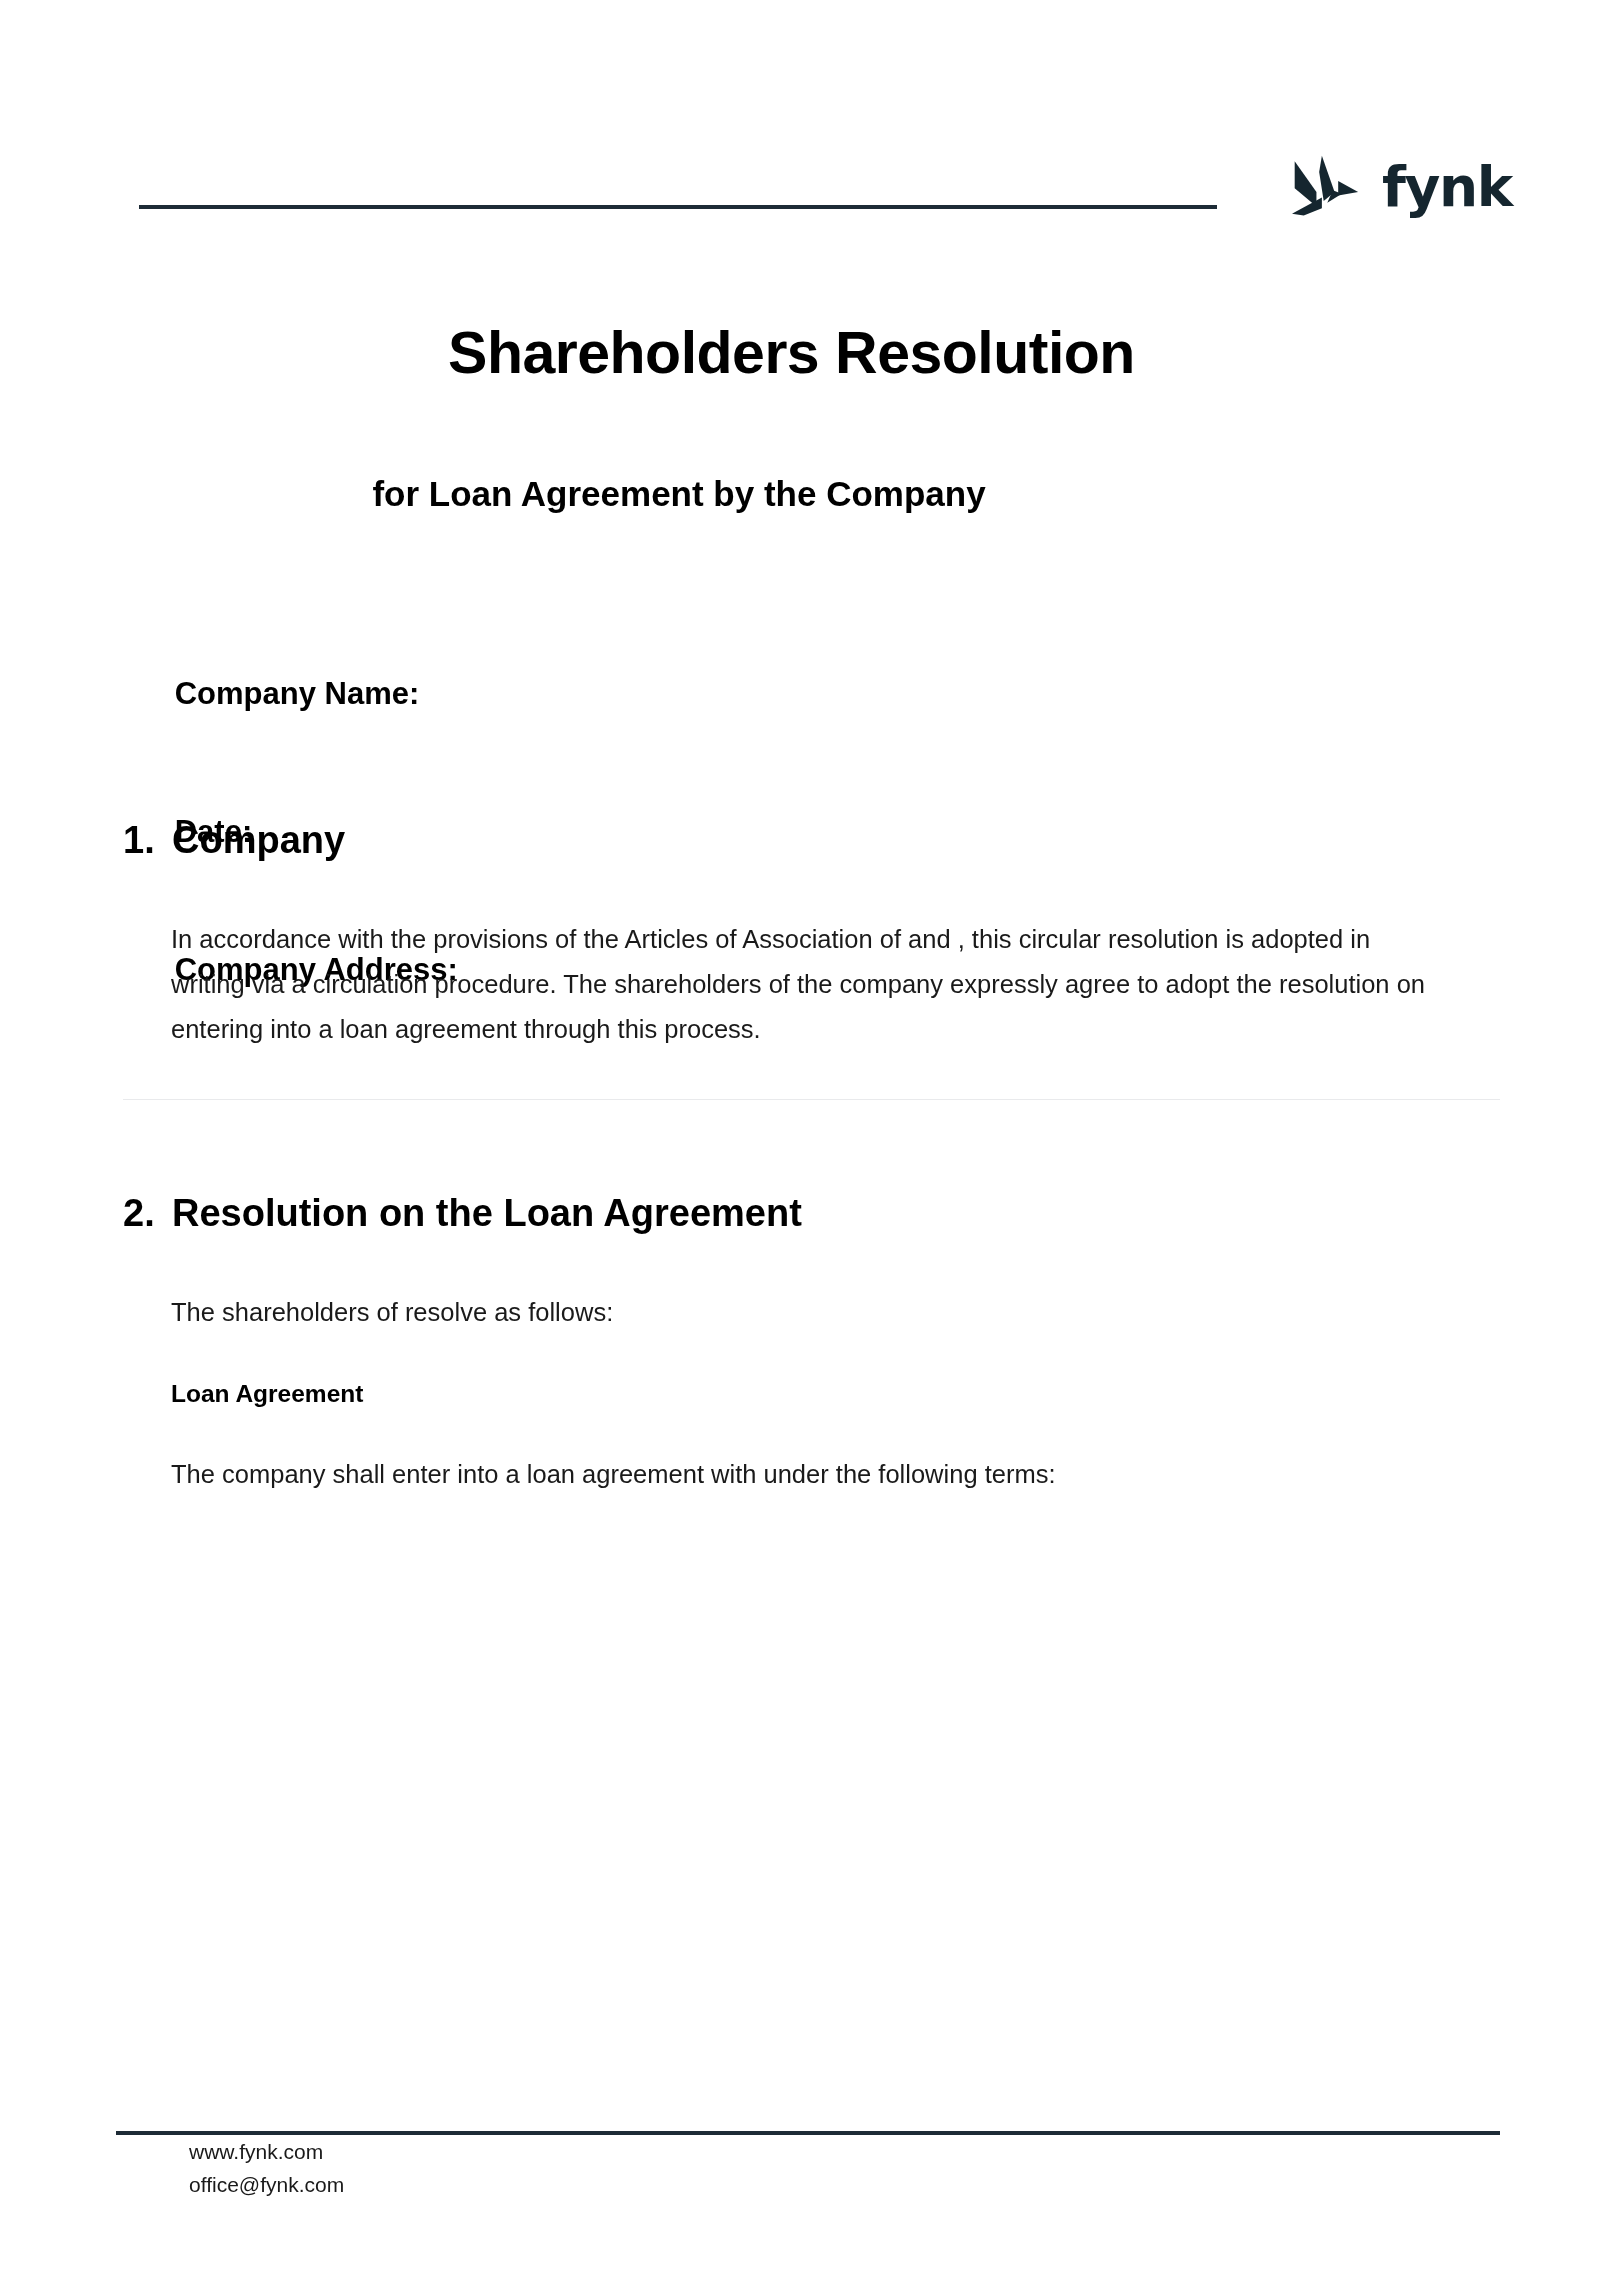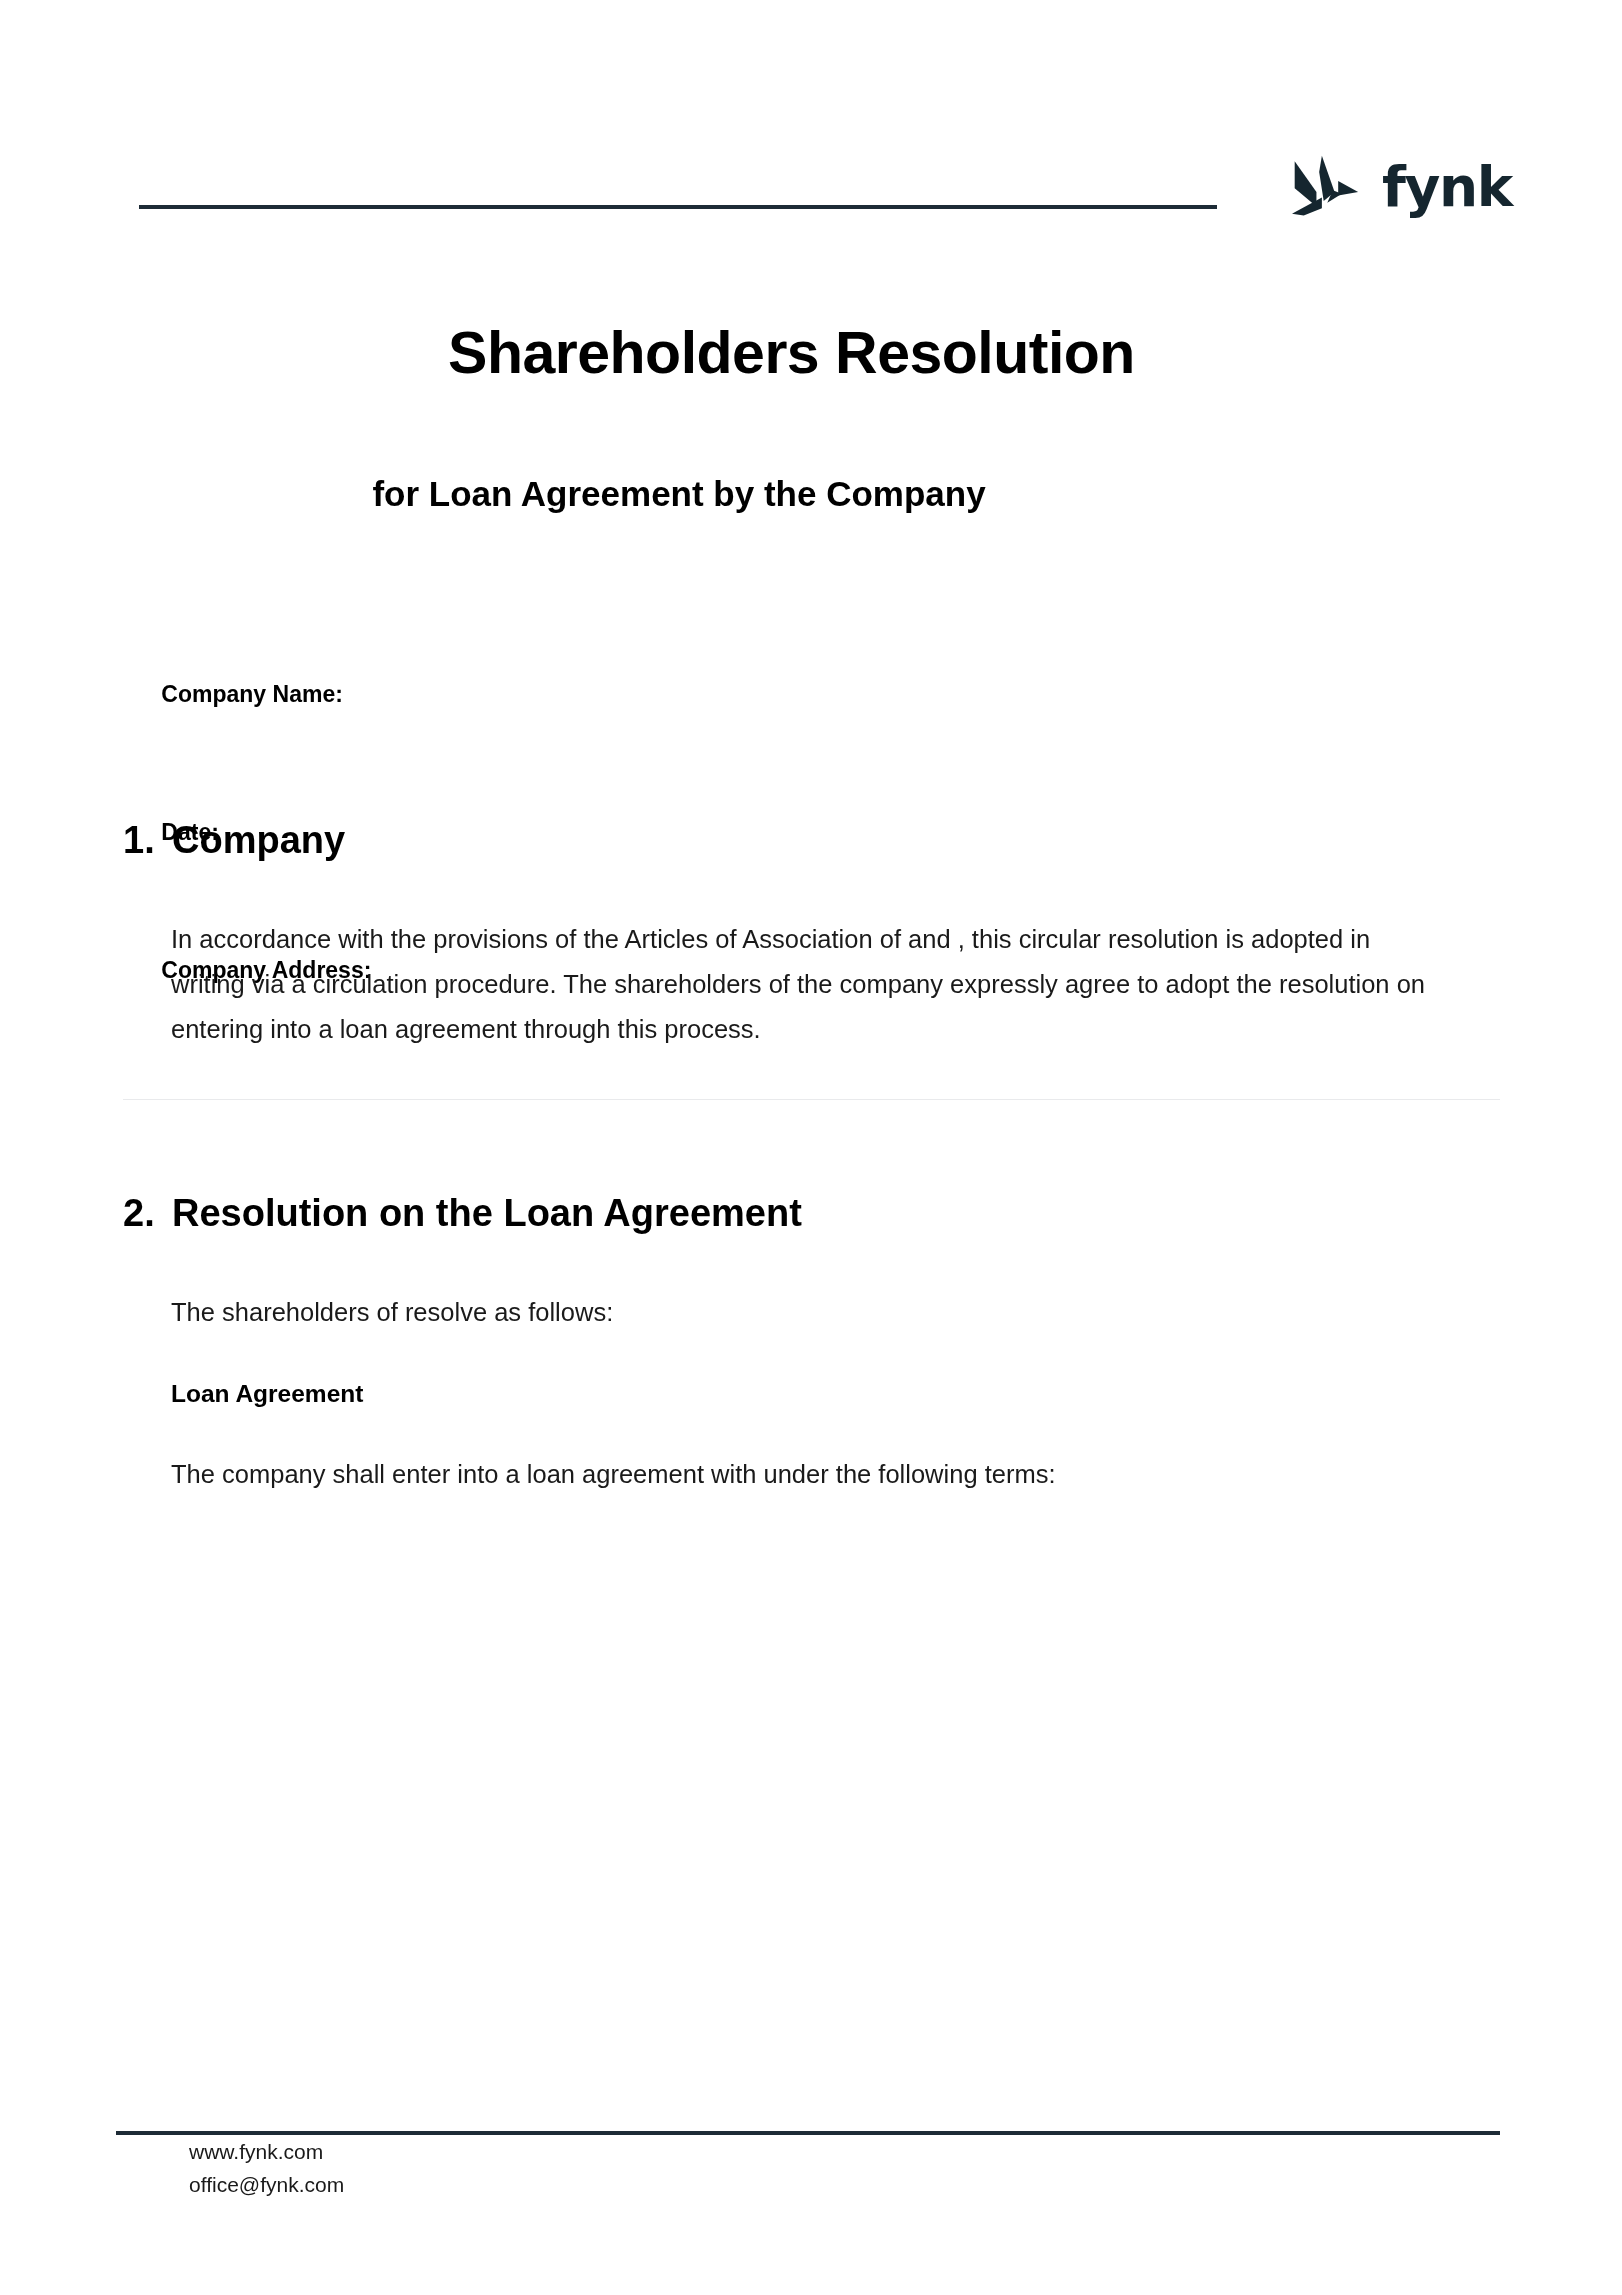--- a/index.html
+++ b/index.html
@@ -89,21 +89,21 @@
   }
 
   
   .meta {
     position: absolute;
     left: 123px;
     top: 625px;
     width: 909px;
   }
   .meta-row {
-    font-size: 23px;
+    font-size: 31px;
     font-weight: 700;
     color: #000000;
     line-height: 46px;
     white-space: pre;
   }
   .meta-value {
     font-weight: 400;
   }
 
   

